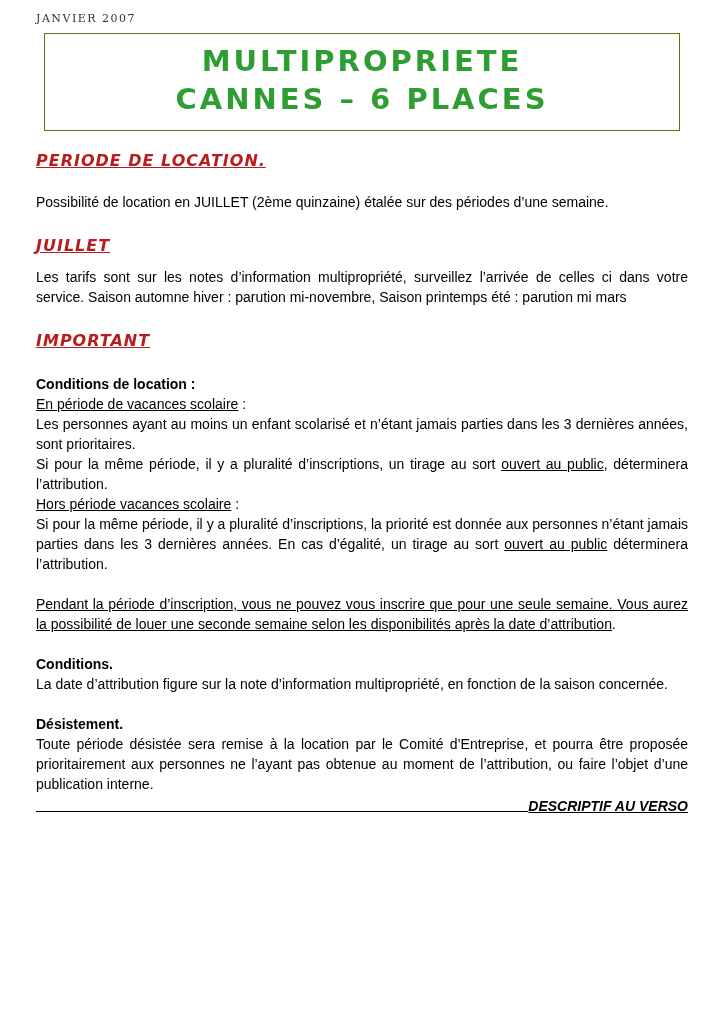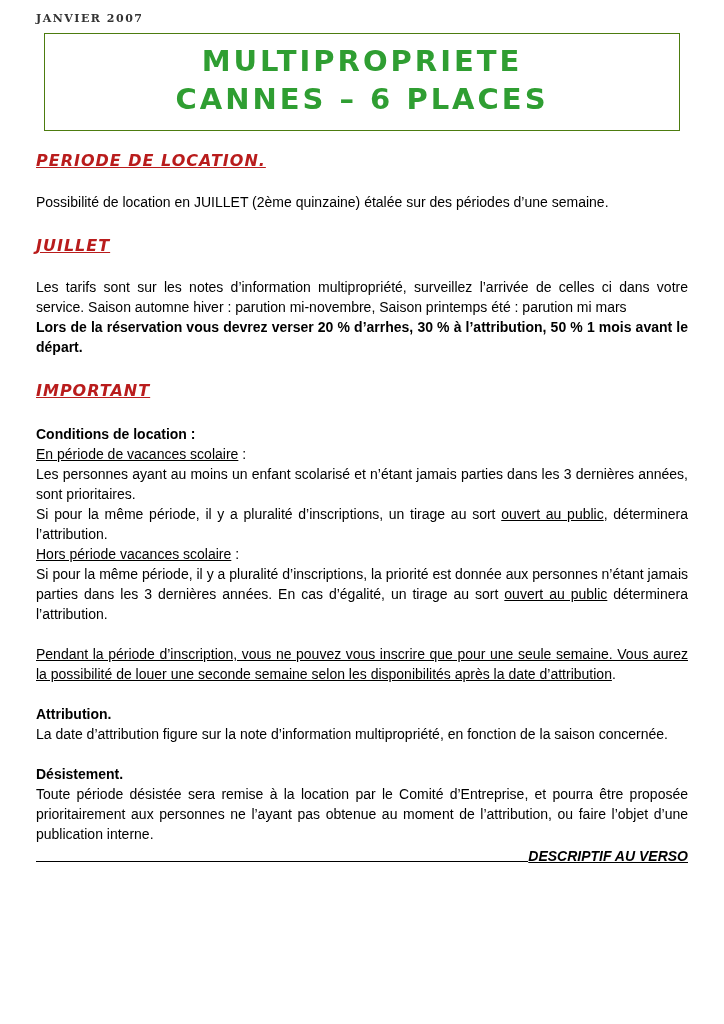--- a/index.html
+++ b/index.html
@@ -14,21 +14,20 @@
     overflow: hidden;
     font-family: "Liberation Sans", sans-serif;
     font-size: 14px;
     color: #000000;
   }
   .date-header {
     font-family: "DejaVu Serif", serif;
     font-size: 11px;
     letter-spacing: 1.5px;
     color: #333333;
-    font-weight: bold;
   }
   .title-box {
     border: 1px solid #4d7c0f;
     margin: 8px 8px 0 8px;
     padding: 8px 10px 12px 10px;
     text-align: center;
   }
   .title-line {
     font-family: "DejaVu Sans", sans-serif;
     font-weight: bold;
@@ -47,21 +46,21 @@
     letter-spacing: 1px;
     color: #b91c1c;
     text-decoration: underline;
   }
   .heading-periode { margin-top: 20px; }
   p, .para {
     line-height: 20px;
     text-align: justify;
   }
   .periode-body { margin-top: 22px; text-align: left; }
-  .tarifs-body { margin-top: 22px; }
+  .tarifs-body { margin-top: 12px; }
   .bold { font-weight: bold; }
   .u { text-decoration: underline; }
   .conditions-label { margin-top: 24px; font-weight: bold; text-align: left; }
   .label-line { text-align: left; }
   .note-underlined { margin-top: 20px; }
   .block-label { margin-top: 20px; font-weight: bold; text-align: left; }
   .footer {
     margin-top: 4px;
     display: flex;
     align-items: flex-end;
@@ -92,38 +91,37 @@
     <div class="title-line">CANNES – 6 PLACES</div>
   </div>
 
   <div class="section-heading heading-periode">PERIODE DE LOCATION.</div>
 
   <p class="periode-body">Possibilité de location en JUILLET (2ème quinzaine) étalée sur des périodes d’une semaine.</p>
 
   <div class="section-heading">JUILLET</div>
 
   <p class="tarifs-body">Les tarifs sont sur les notes d’information multipropriété, surveillez l’arrivée de celles ci dans votre service. Saison automne hiver : parution mi-novembre, Saison printemps été : parution mi mars</p>
-  <p class="bold">Lors de la réservation vous devrez verser 20 % d’arrhes,  30 % à l’attribution, 50 % 1 mois avant le départ.</p>
 
   <div class="section-heading">IMPORTANT</div>
 
   <p class="conditions-label">Conditions de location :</p>
 
   <p class="label-line"><span class="u">En période de vacances scolaire</span><span> :</span></p>
 
   <p>Les personnes ayant au moins un enfant scolarisé et n’étant jamais parties dans les 3 dernières années, sont prioritaires.</p>
   <p><span>Si pour la même période, il y a pluralité d’inscriptions,  un tirage au sort </span><span class="u">ouvert au public</span><span>, déterminera l’attribution.</span></p>
 
   <p class="label-line"><span class="u">Hors période vacances scolaire</span><span> :</span></p>
 
   <p><span>Si pour la même période, il y a pluralité d’inscriptions, la priorité est donnée aux personnes n’étant jamais parties dans les 3 dernières années. En cas d’égalité, un tirage au sort </span><span class="u">ouvert au public</span><span> déterminera l’attribution.</span></p>
 
   <p class="note-underlined"><span class="u">Pendant la période d’inscription, vous ne pouvez vous inscrire que pour une seule semaine. Vous aurez la possibilité de louer une seconde semaine selon les disponibilités après la date d’attribution</span><span>.</span></p>
 
-  <p class="block-label">Attribution.</p>
+  <p class="block-label">Conditions.</p>
   <p>La date d’attribution figure sur la note d’information multipropriété, en fonction de la saison concernée.</p>
 
   <p class="block-label">Désistement.</p>
   <p>Toute période désistée sera remise à la location par le Comité d’Entreprise, et pourra être proposée prioritairement aux personnes ne l’ayant pas obtenue au moment de l’attribution, ou faire l’objet d’une publication interne.</p>
 
   <div class="footer">
     <span class="footer-rule"></span>
     <span class="footer-text">DESCRIPTIF AU VERSO</span>
   </div>
 

